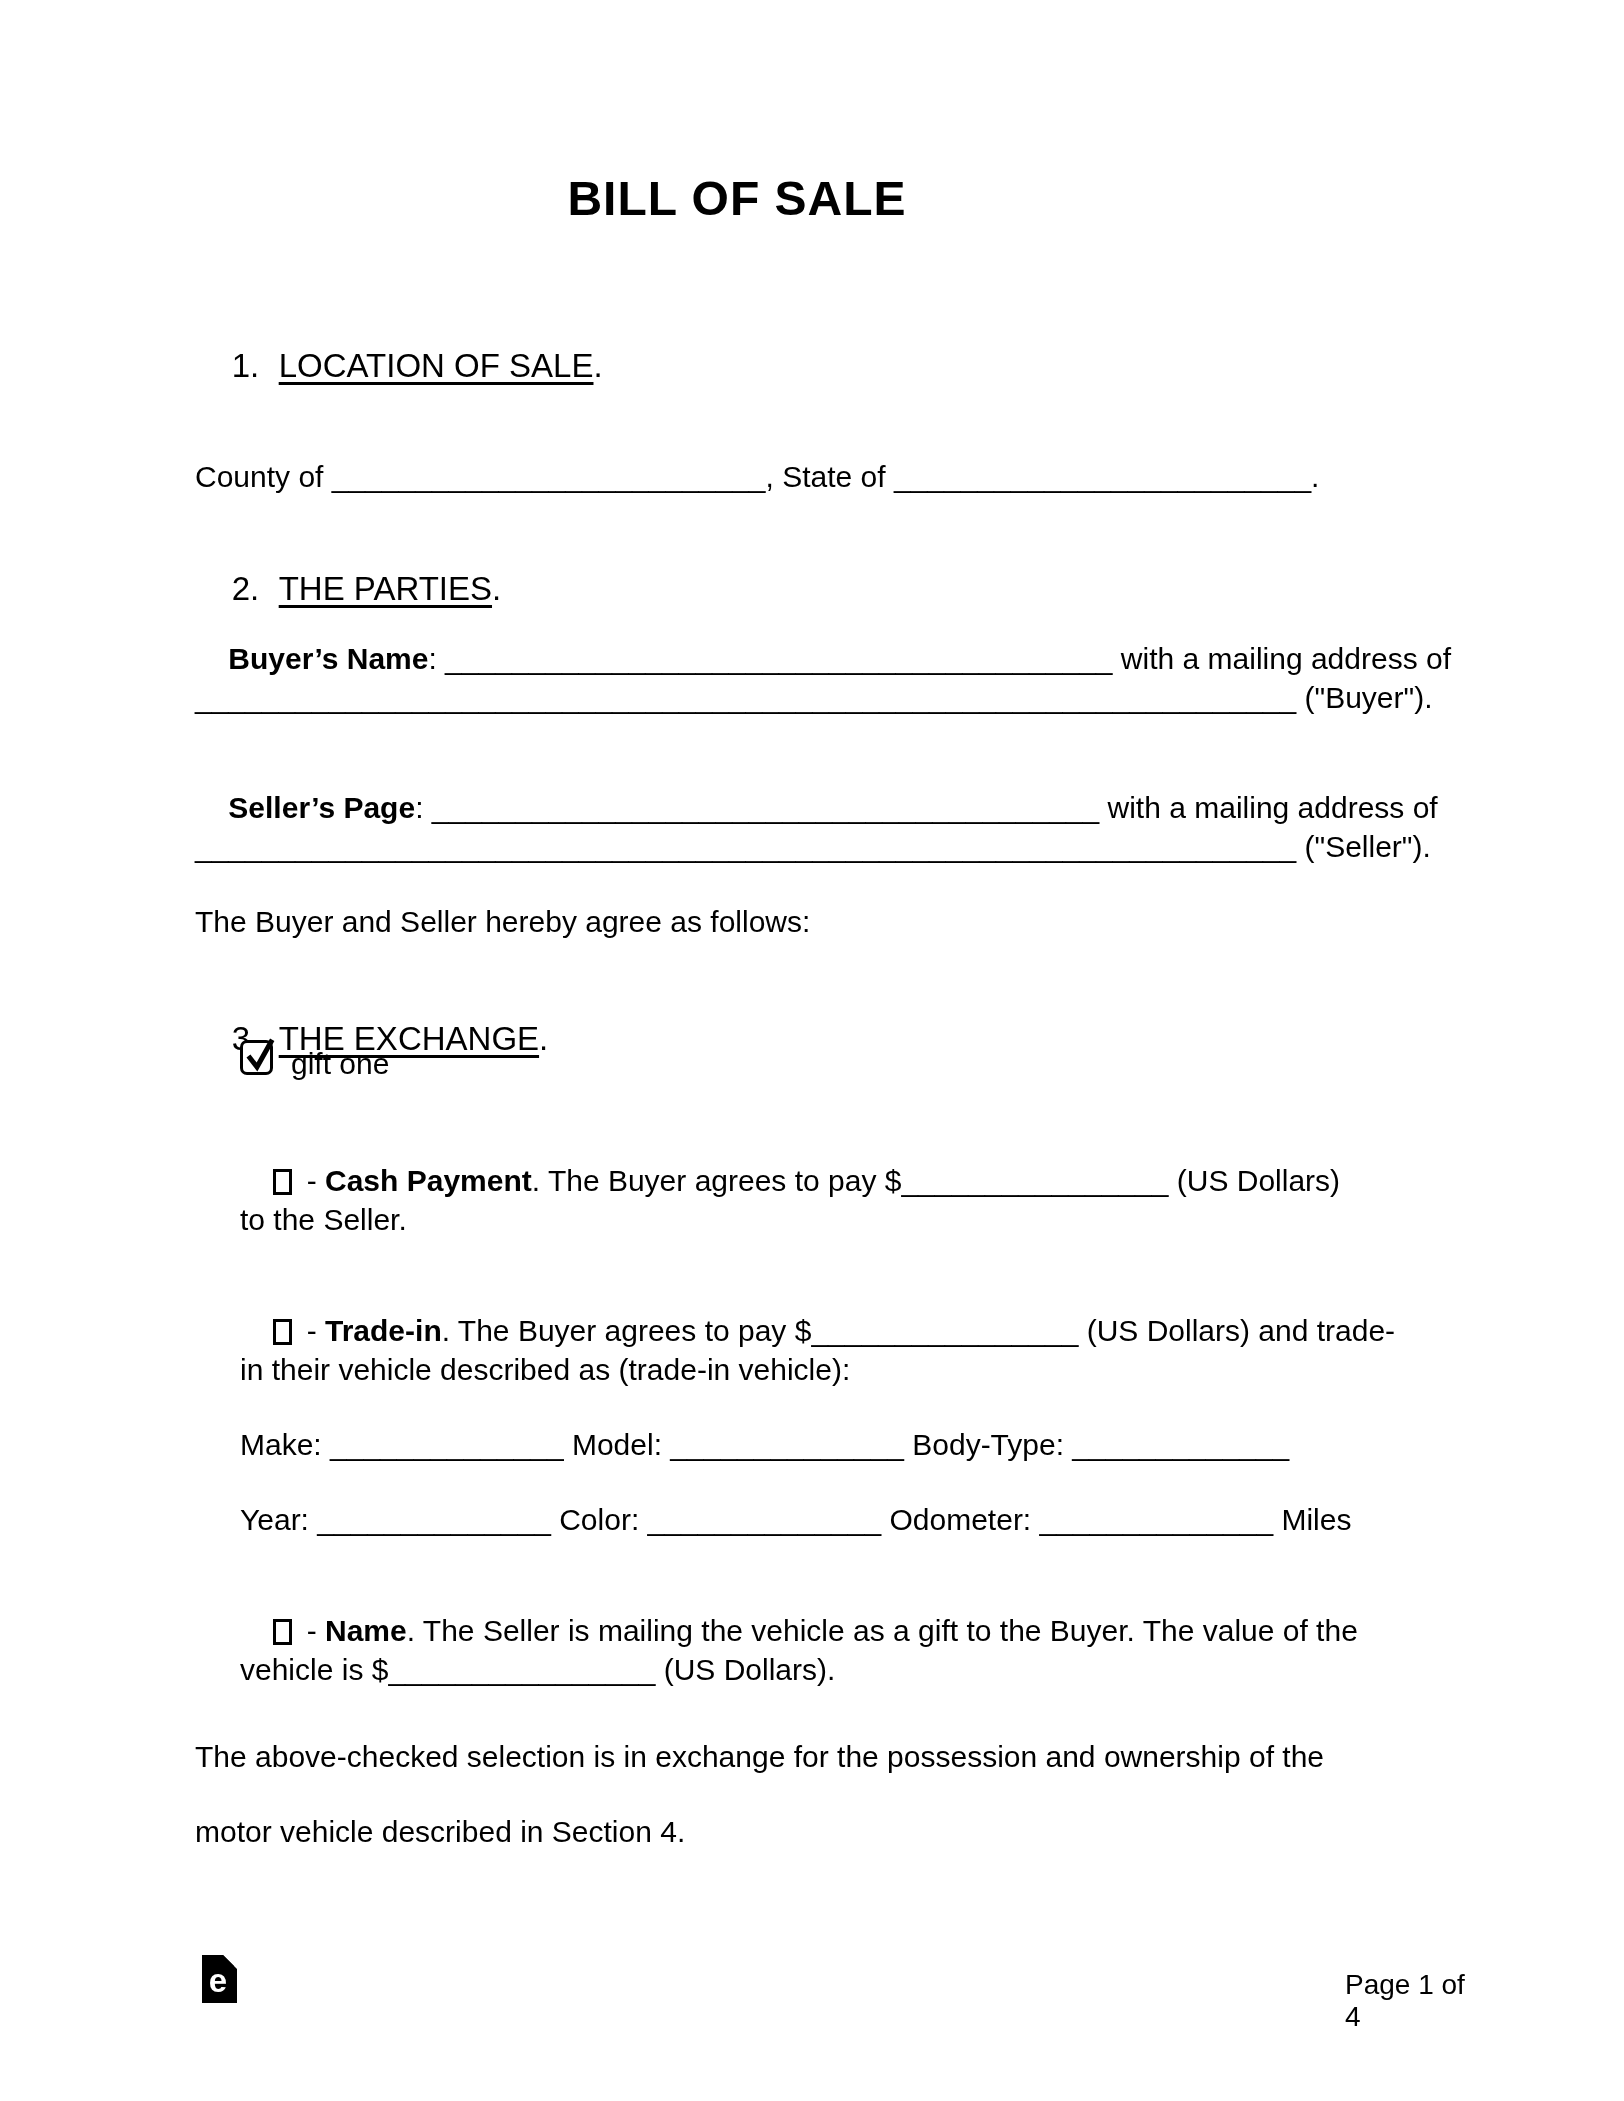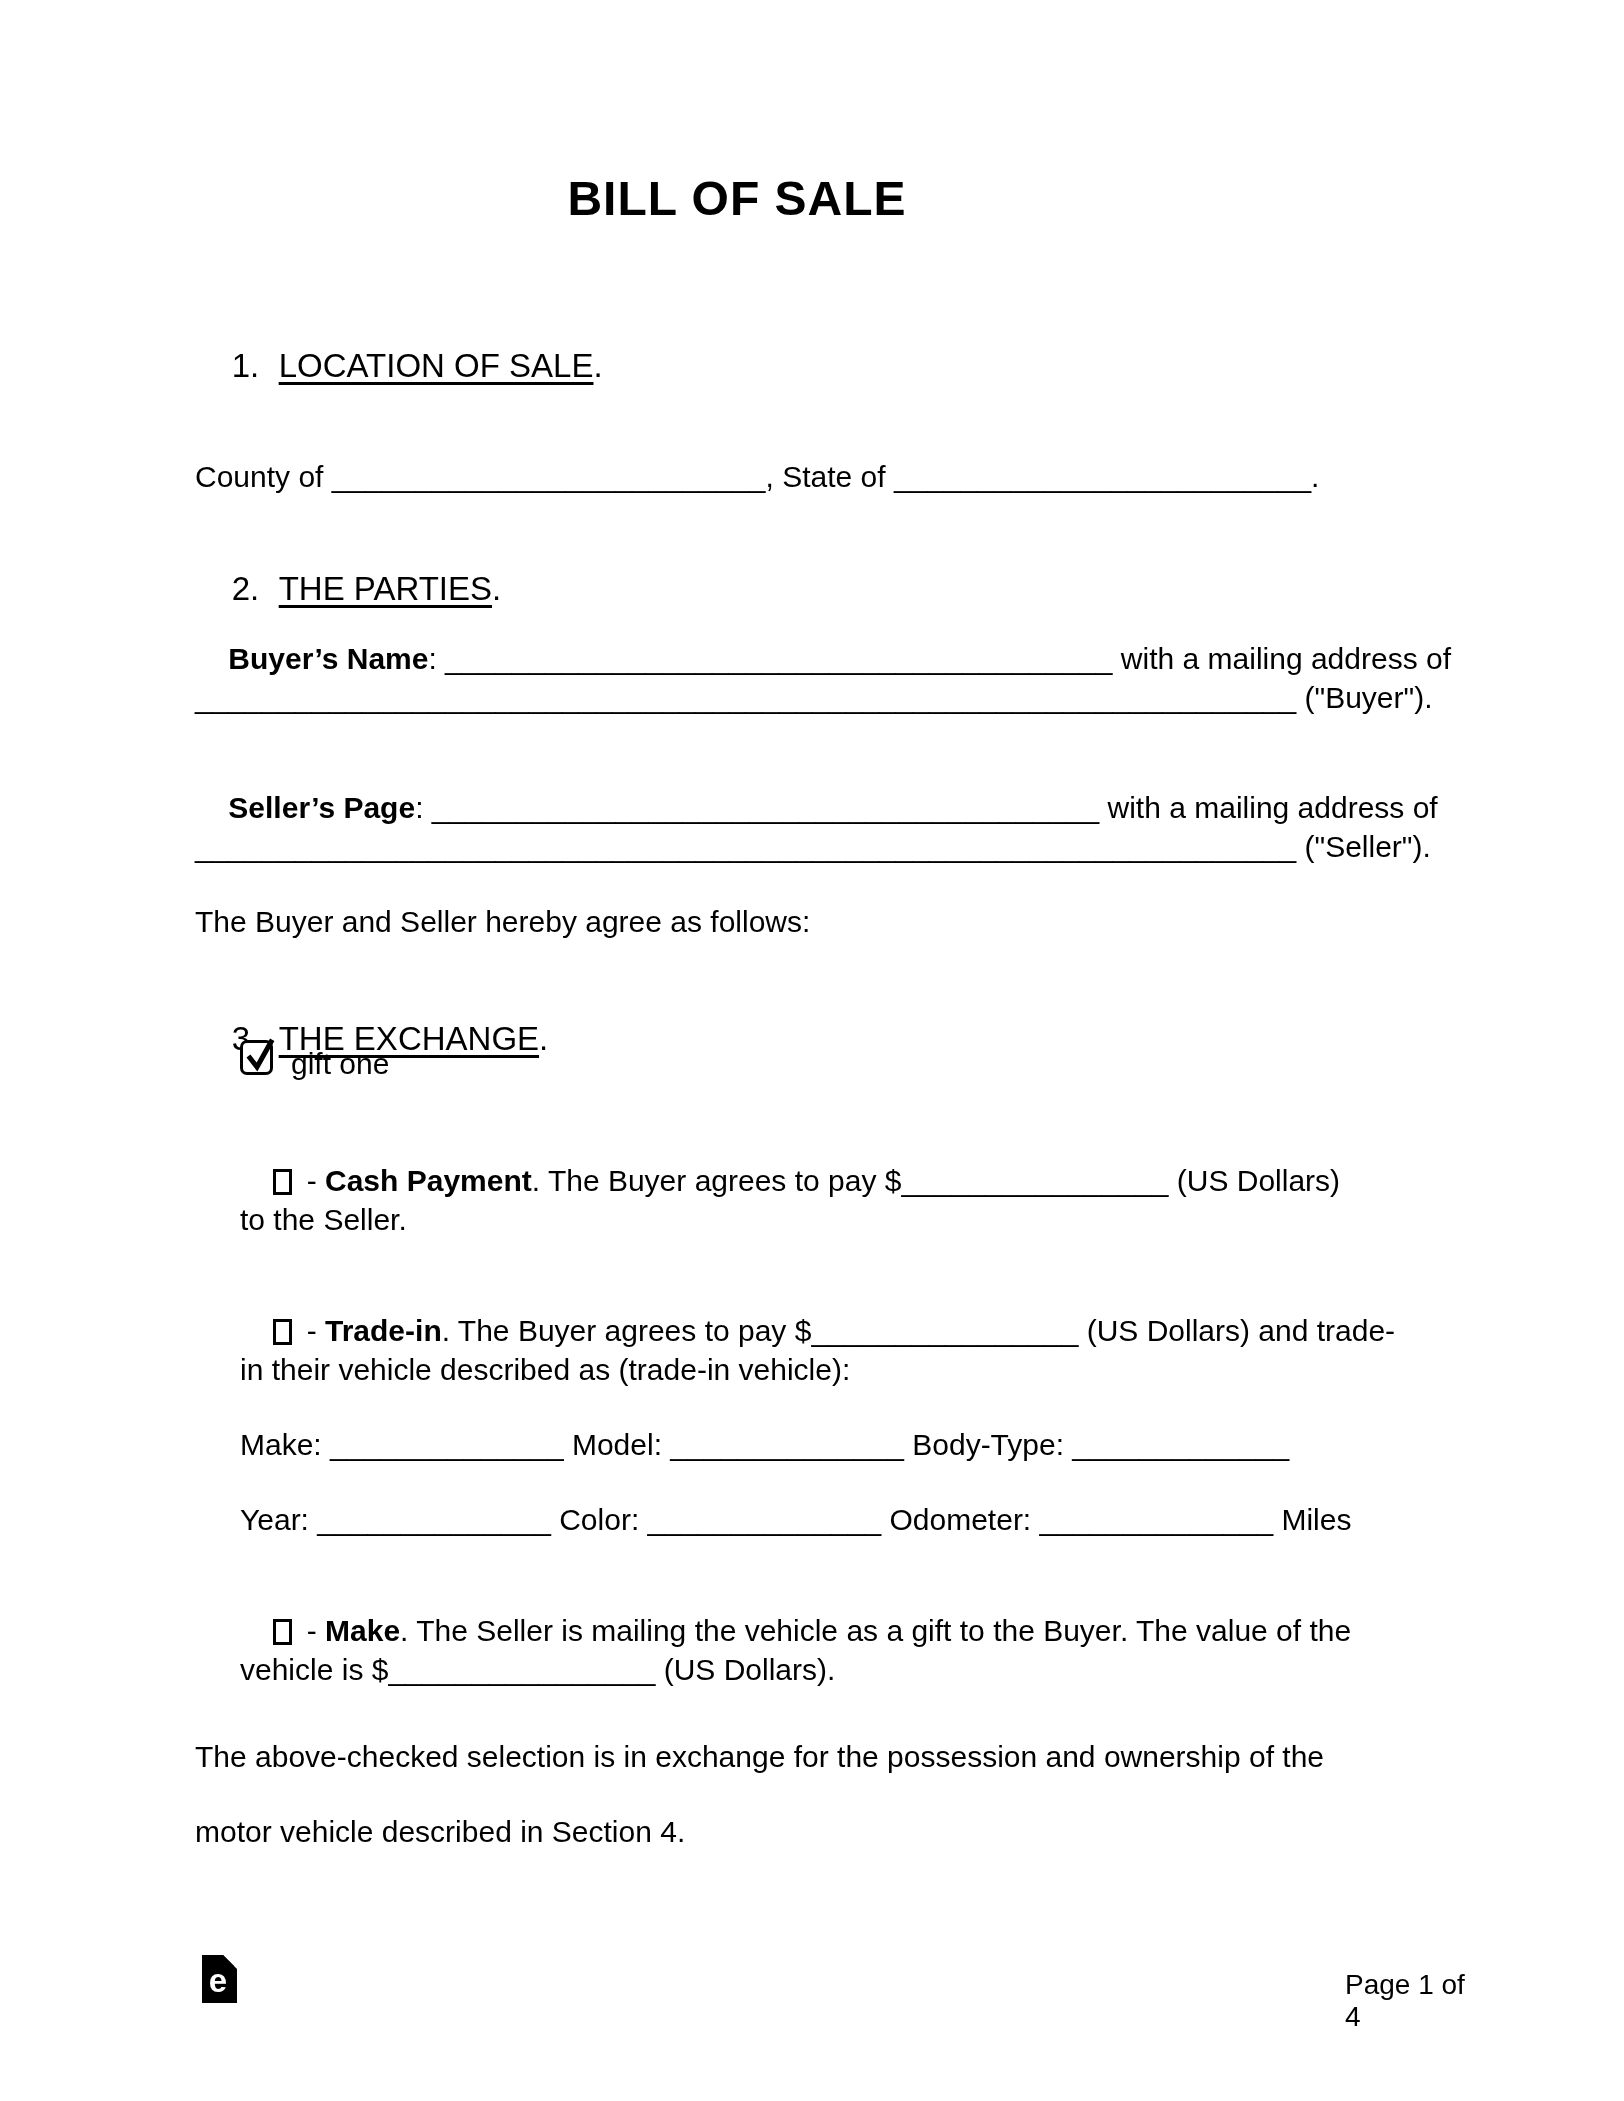--- a/index.html
+++ b/index.html
@@ -70,21 +70,21 @@
   <div class="line" style="top:1202px; left:240px">to the Seller.</div>
 
   <div class="line" style="top:1277px; left:240px">
     <span class="cb"></span><span> - </span><span class="b">Trade-in</span><span>. The Buyer agrees to pay $________________ (US Dollars) and trade-</span>
   </div>
   <div class="line" style="top:1352px; left:240px">in their vehicle described as (trade-in vehicle):</div>
   <div class="line" style="top:1502px; left:240px">Year: ______________ Color: ______________ Odometer: ______________ Miles</div>
   <div class="line" style="top:1427px; left:240px">Make: ______________ Model: ______________ Body-Type: _____________</div>
 
   <div class="line" style="top:1577px; left:240px">
-    <span class="cb"></span><span> - </span><span class="b">Make</span><span>. The Seller is mailing the vehicle as a gift to the Buyer. The value of the</span>
+    <span class="cb"></span><span> - </span><span class="b">Name</span><span>. The Seller is mailing the vehicle as a gift to the Buyer. The value of the</span>
   </div>
   <div class="line" style="top:1652px; left:240px">vehicle is $________________ (US Dollars).</div>
 
   <div class="line" style="top:1739px; left:195px">The above-checked selection is in exchange for the possession and ownership of the</div>
   <div class="line" style="top:1814px; left:195px">motor vehicle described in Section 4.</div>
 
   <div class="logo">
     <svg width="35" height="48" viewBox="0 0 35 48">
       <path d="M0 0 H35 V48 H0 Z" fill="#000"></path>
       <path d="M21 0 H35 V14 Z" fill="#fff"></path>

